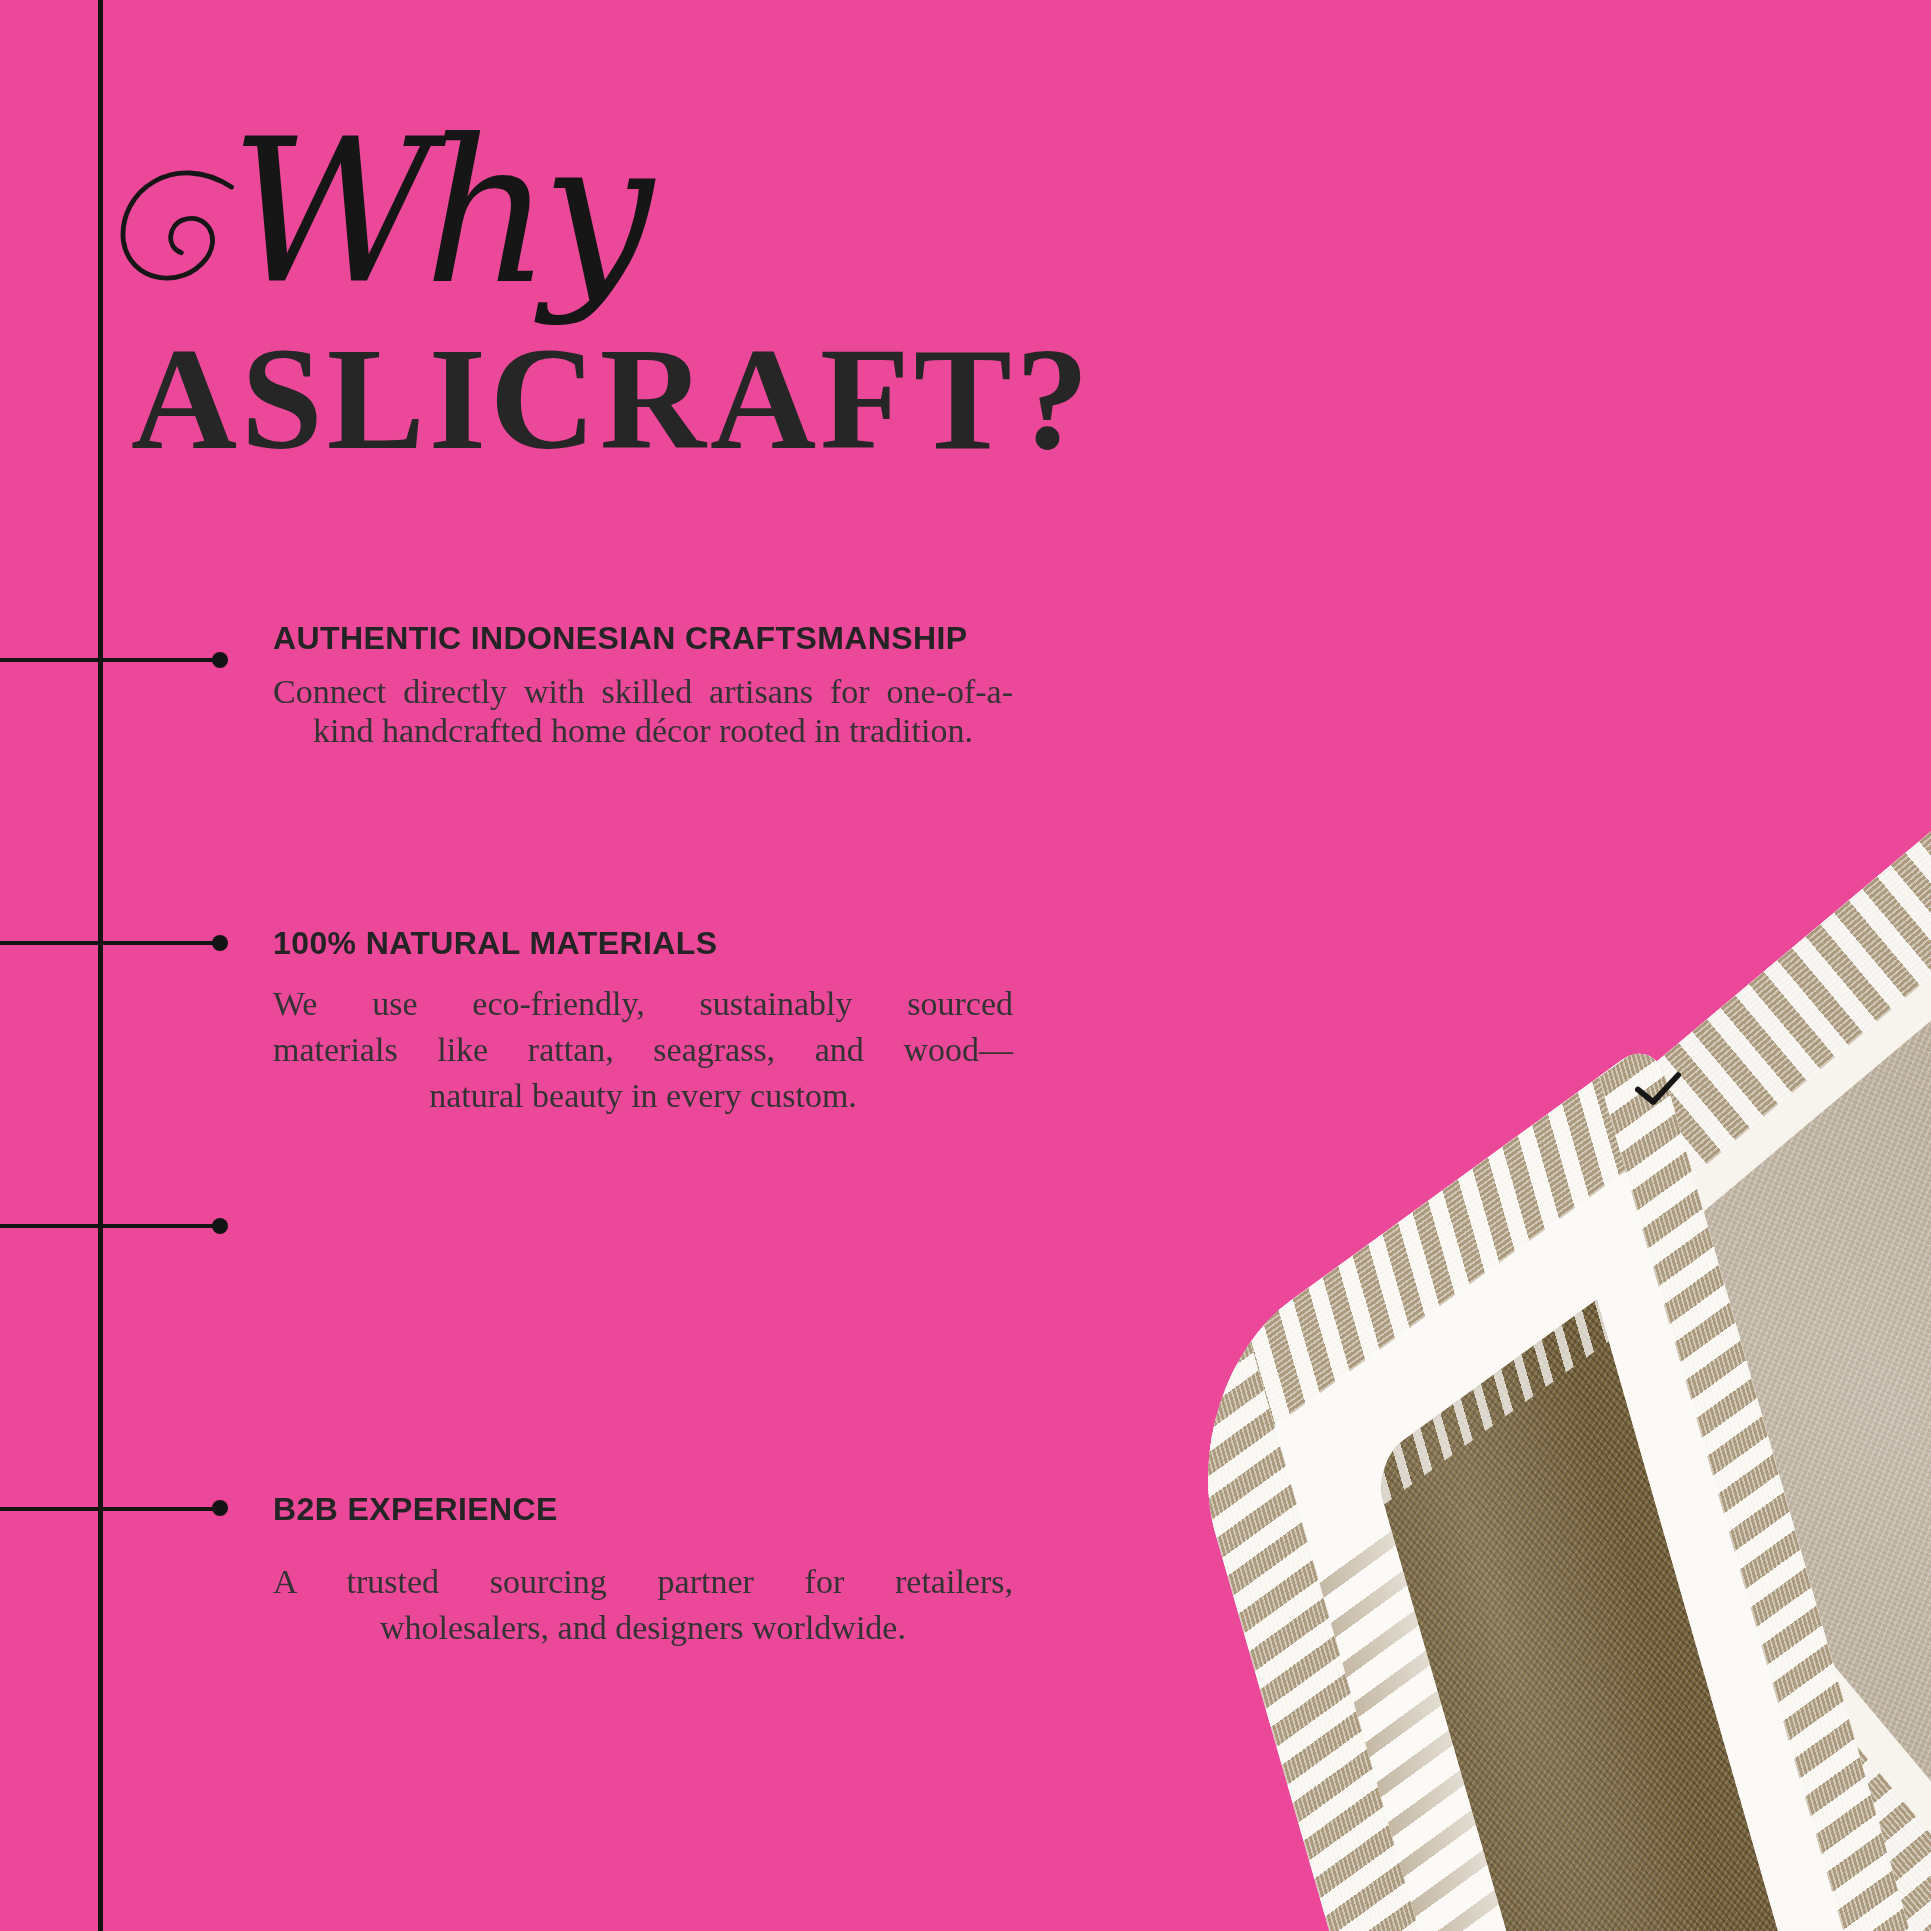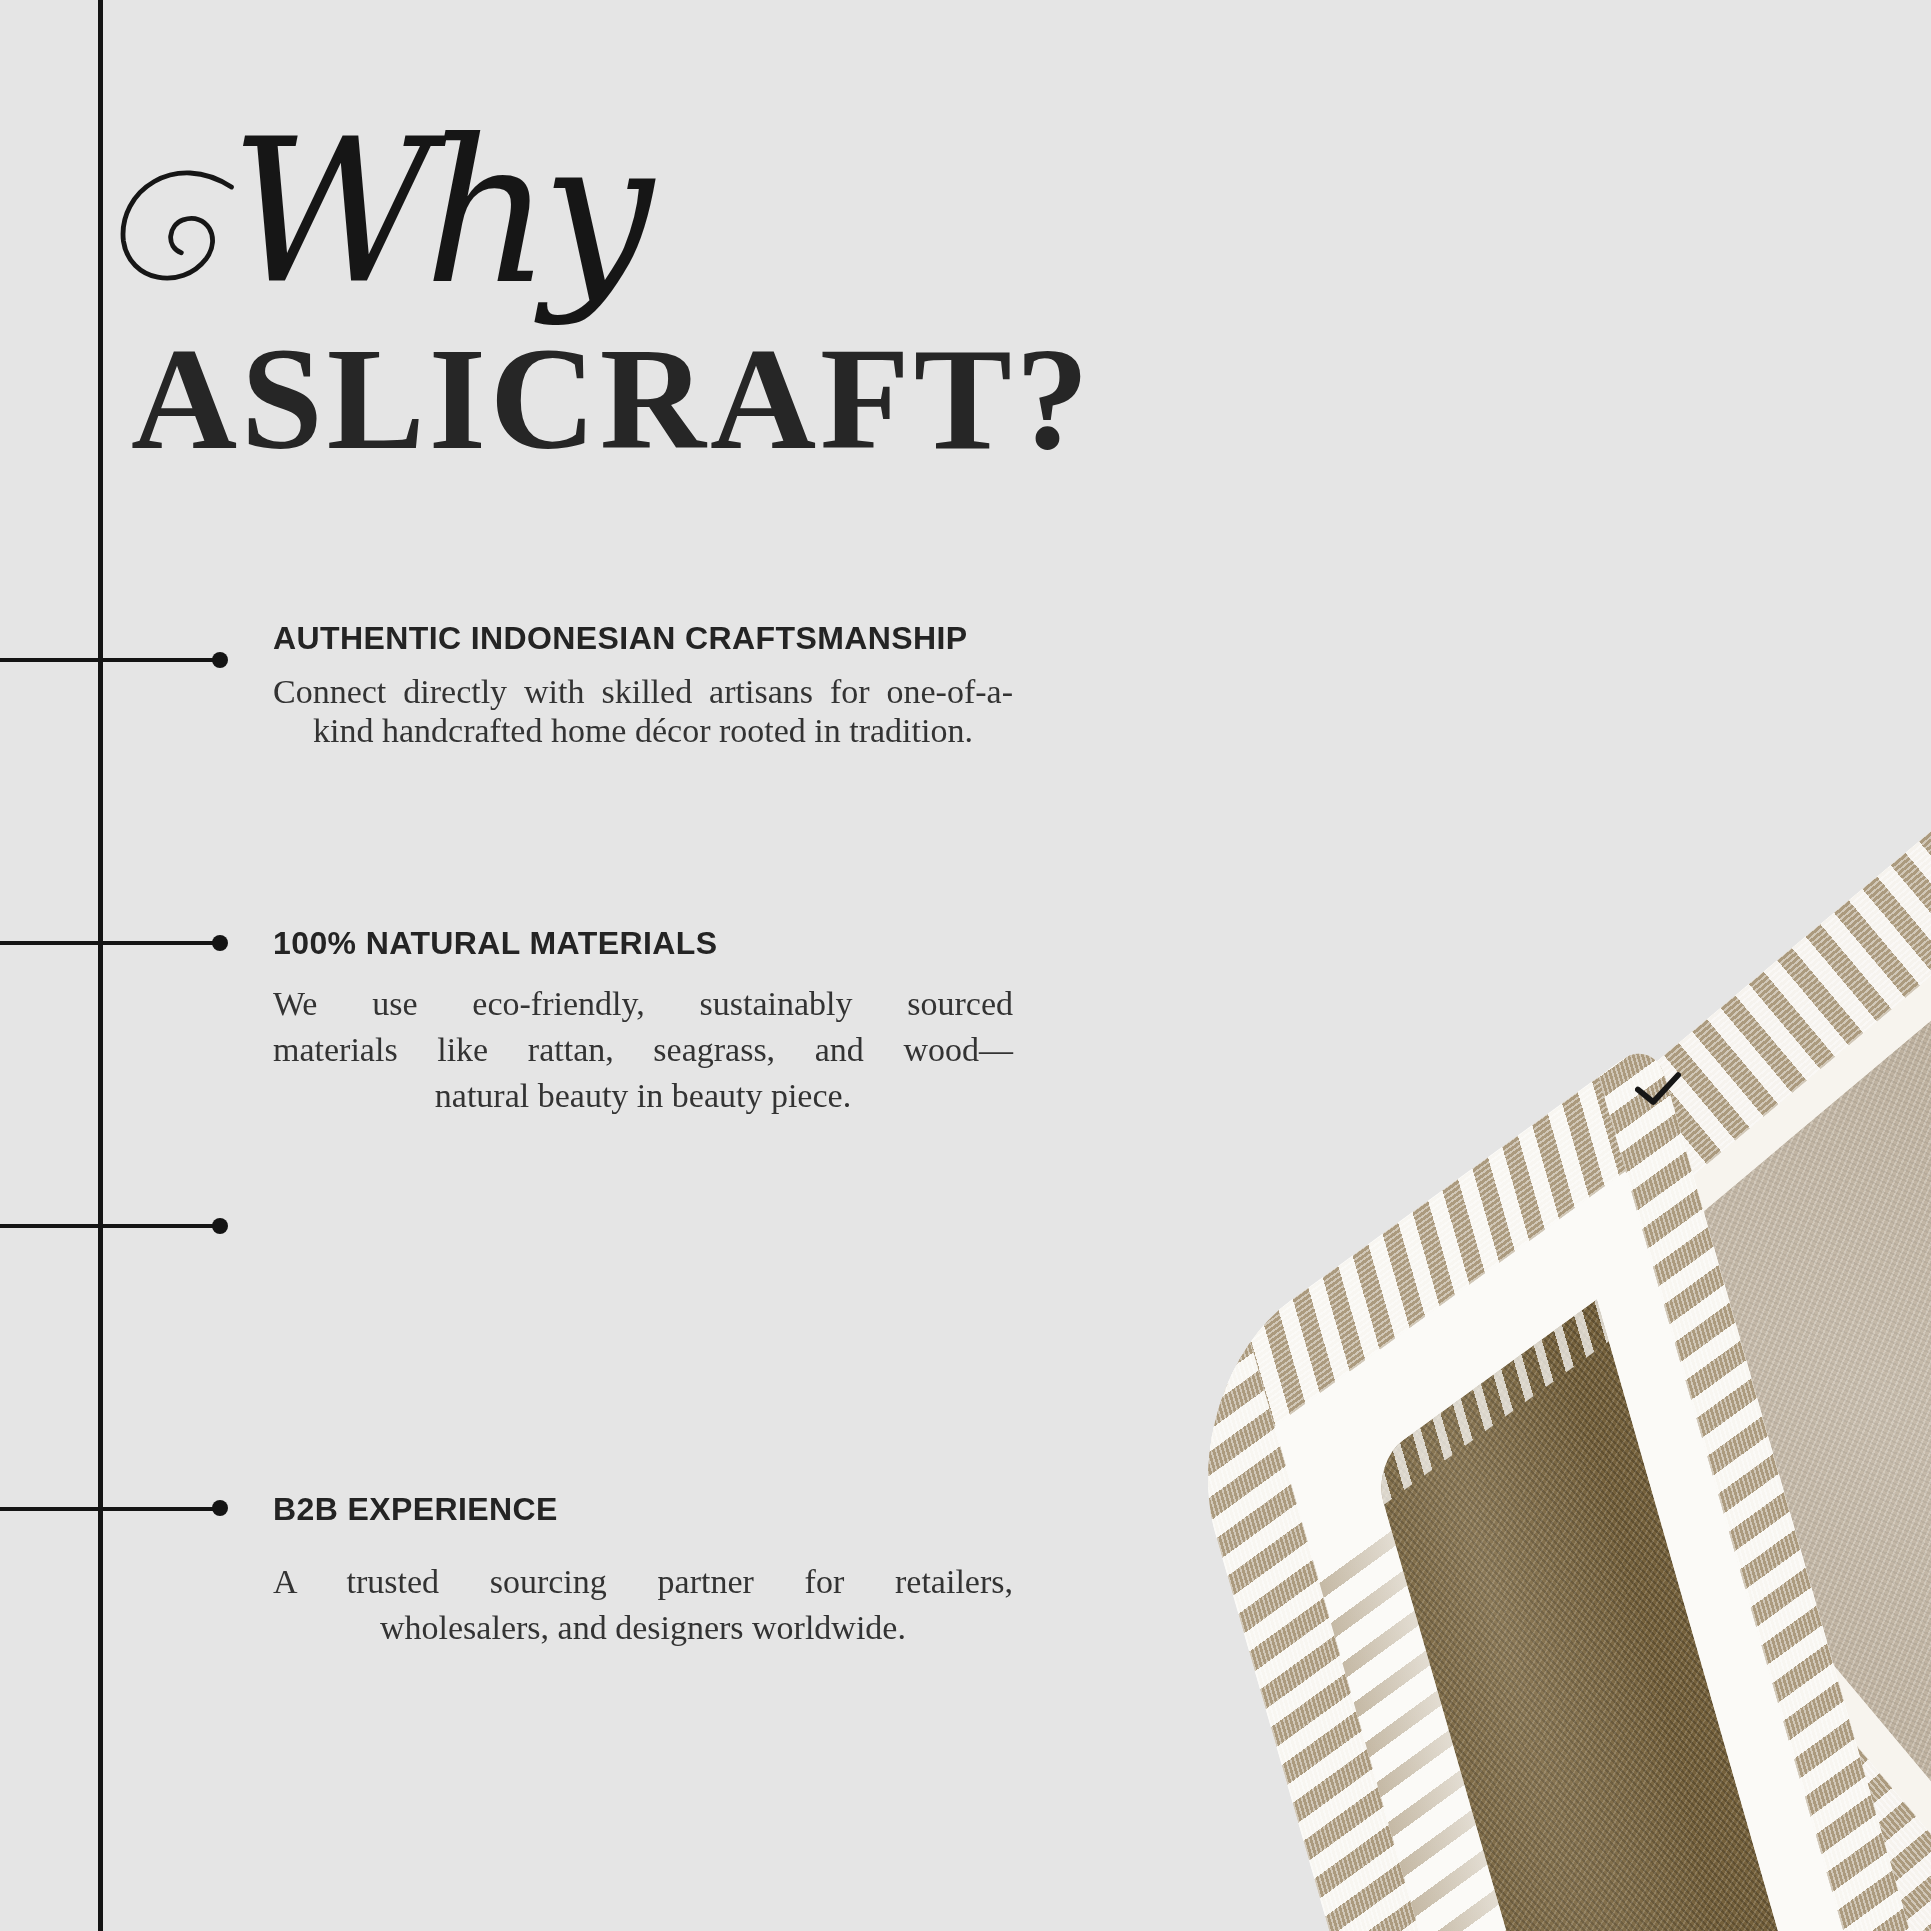--- a/index.html
+++ b/index.html
@@ -1,17 +1,17 @@
 <!DOCTYPE html>
 <html><head>
 <meta charset="utf-8">
 <style>
   html,body { margin:0; padding:0; background:#ffffff; }
   .canvas {
-    position:relative; width:1931px; height:1931px; background:#e5e5e5;
+    position:relative; width:1931px; height:1931px; background:#ec4899;
     overflow:hidden; font-family:"Liberation Sans", sans-serif; color:#1c1c1c;
   }
 
   
   .vline { position:absolute; left:98px; top:0; width:4.8px; height:1931px; background:#141414; }
   .connector { position:absolute; left:0; width:220px; height:3.9px; background:#141414; }
   .dot { position:absolute; left:212px; width:16.4px; height:16.4px; border-radius:50%; background:#141414; }
   .c0 { top:658px; } .d0 { top:652px; }
   .c1 { top:941px; } .d1 { top:935px; }
   .c2 { top:1224px; } .d2 { top:1218px; }
@@ -147,21 +147,21 @@
       <div class="jl">Connect directly with skilled artisans for one-of-a-</div>
       <div class="ll">kind handcrafted home décor rooted in tradition.</div>
     </div>
   </div>
 
   <div class="fblock f1">
     <div class="ftitle">100% NATURAL MATERIALS</div>
     <div class="fbody">
       <div class="jl">We use eco-friendly, sustainably sourced</div>
       <div class="jl">materials like rattan, seagrass, and wood—</div>
-      <div class="ll">natural beauty in beauty piece.</div>
+      <div class="ll">natural beauty in every custom.</div>
     </div>
   </div>
 
 
   <div class="fblock f3">
     <div class="ftitle">B2B EXPERIENCE</div>
     <div class="fbody">
       <div class="jl">A trusted sourcing partner for retailers,</div>
       <div class="ll">wholesalers, and designers worldwide.</div>
     </div>

